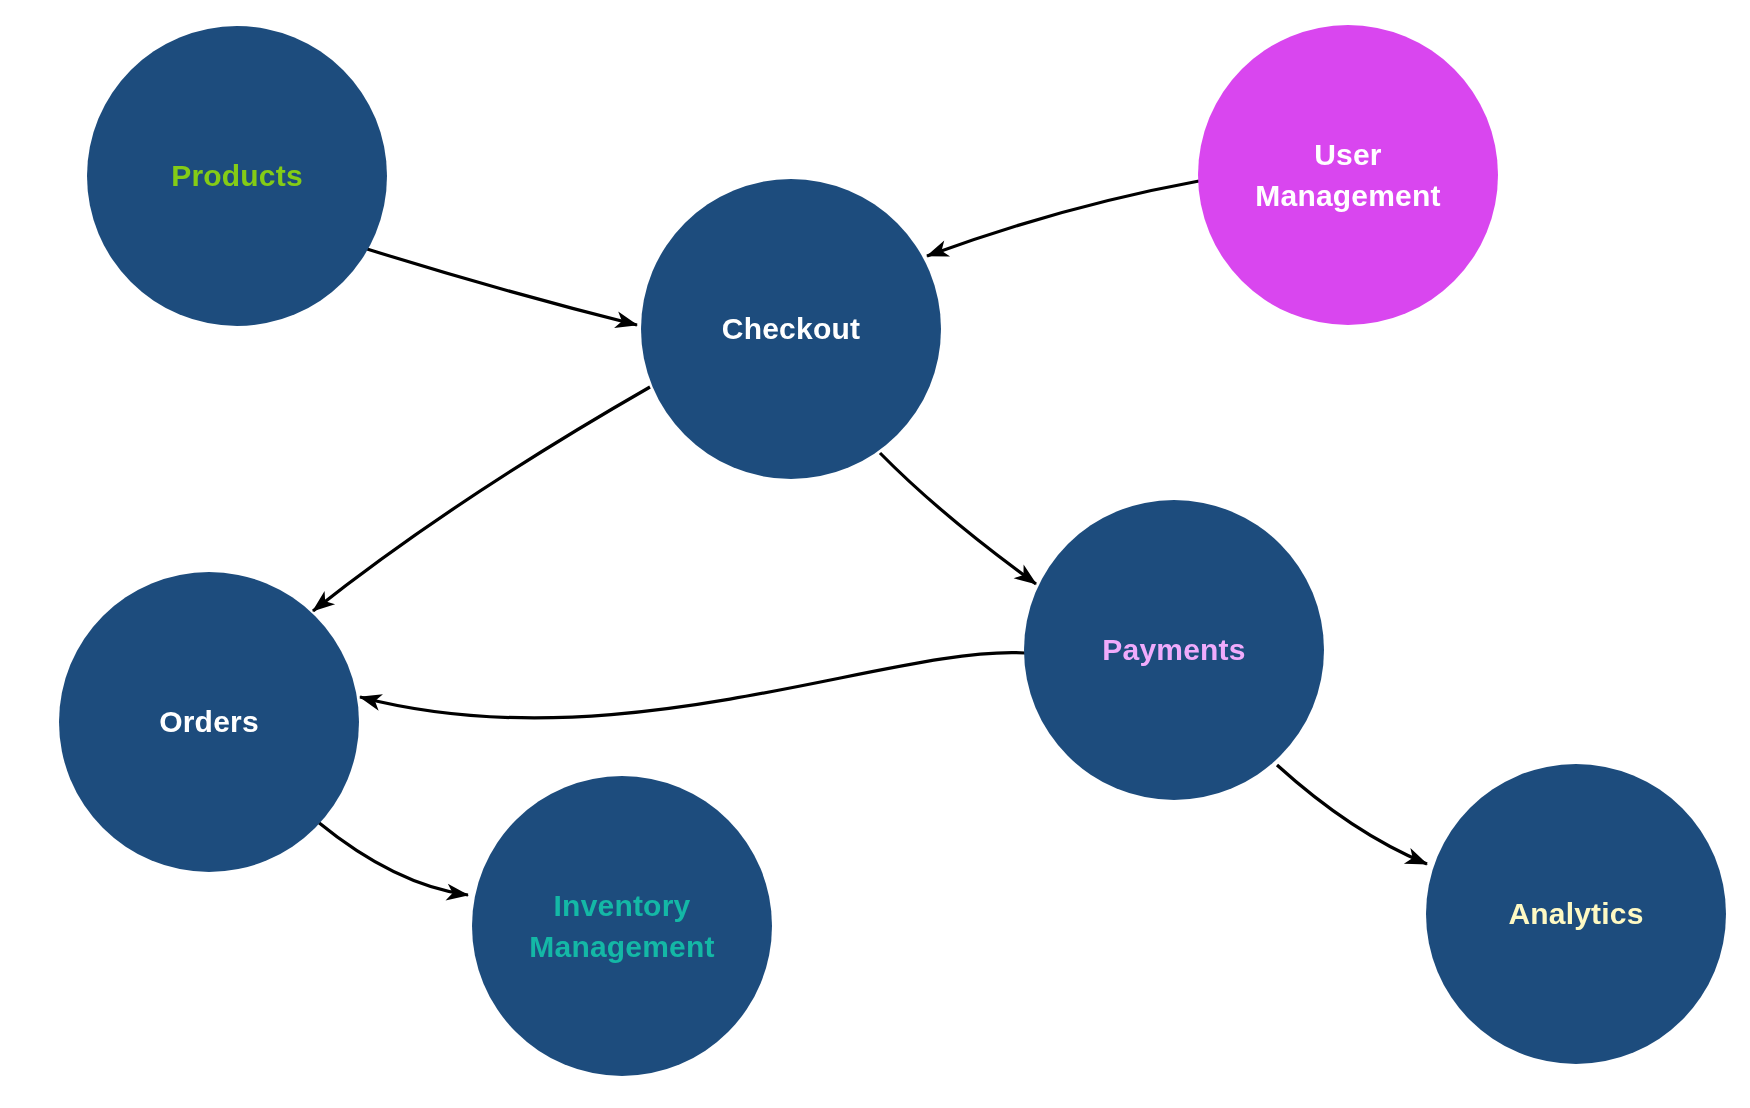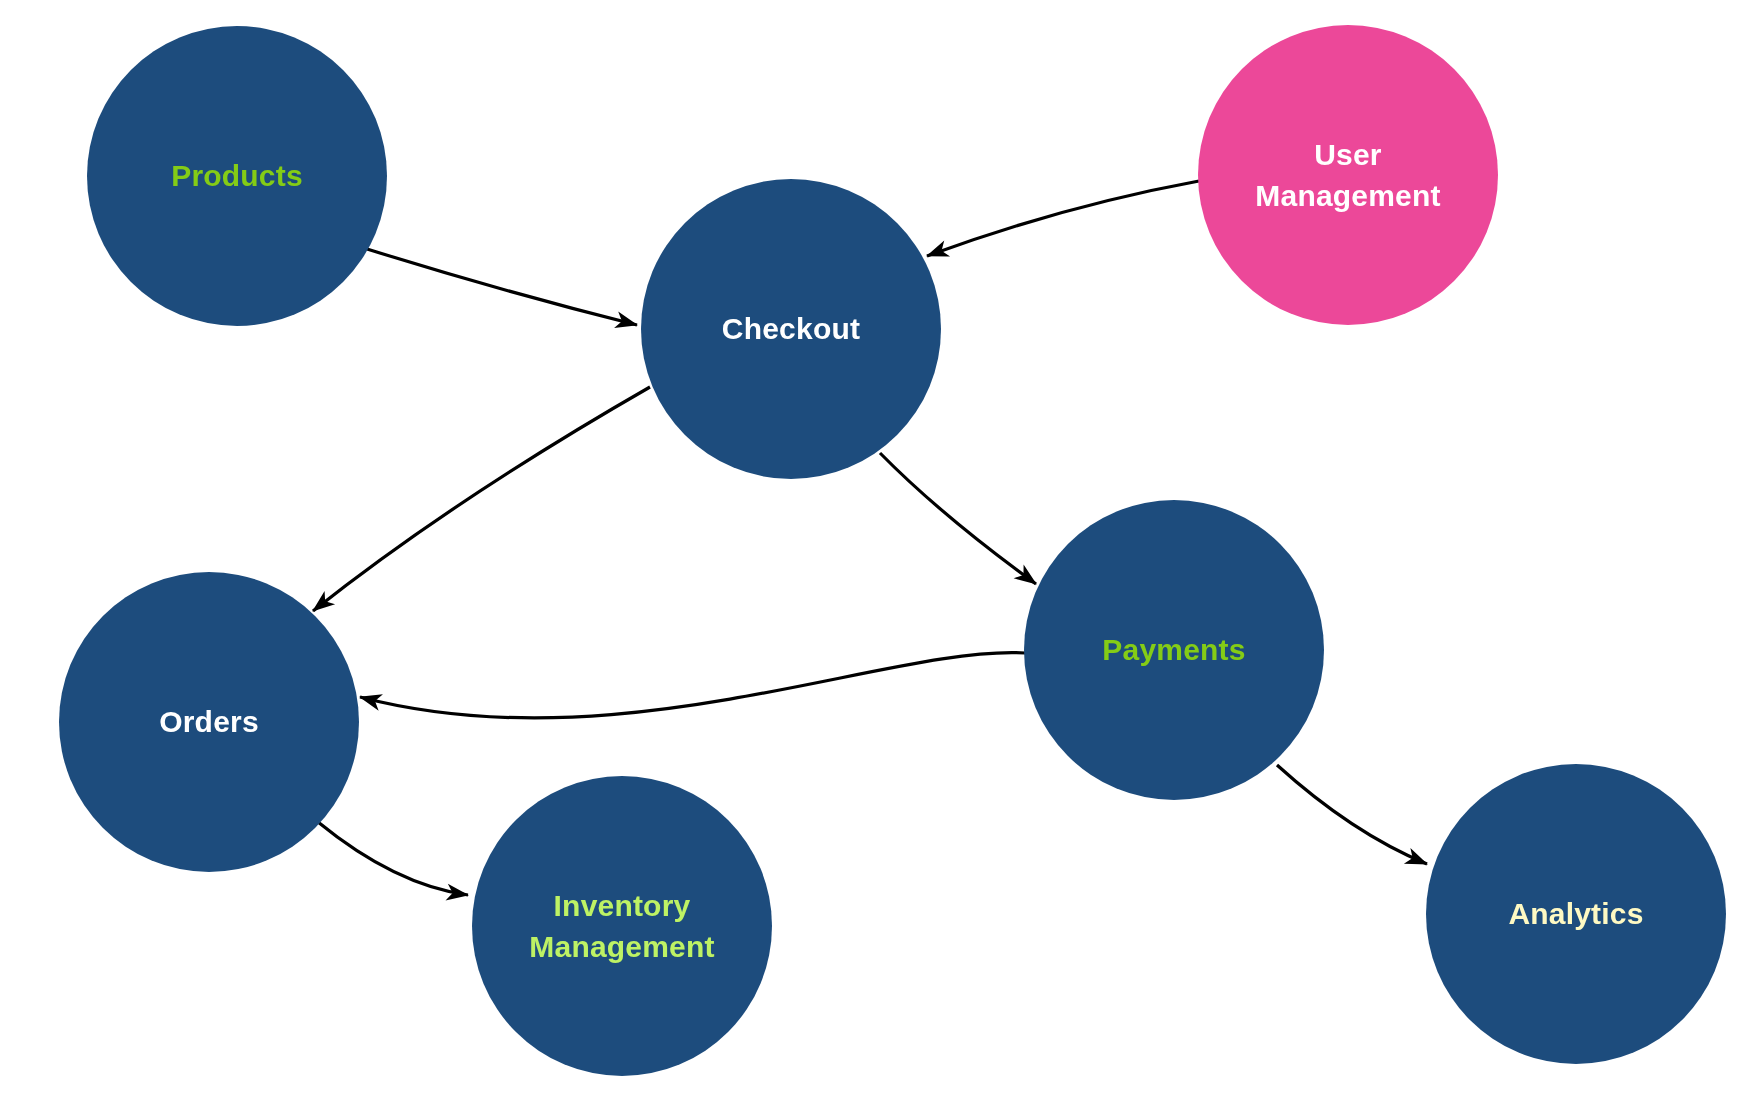--- a/index.html
+++ b/index.html
@@ -64,42 +64,42 @@
         <path d="M 318 822 Q 395 885 468 895" class="edge" stroke="#000000" marker-end="url(#arrowhead)"></path>
         <path d="M 1277 765 Q 1352 833 1427 864" class="edge" stroke="#000000" marker-end="url(#arrowhead)"></path>
       </g>
   </svg>
   <div>
       <div class="node" style="left: 87px; top: 26px; width: 300px; height: 300px; background: rgb(29, 76, 125); color: #84cc16;">
         <div class="node-label">
           <span>Products</span>
         </div>
       </div>
-      <div class="node" style="left: 1198px; top: 25px; width: 300px; height: 300px; background: #ec4899; color: rgb(255, 255, 255);">
+      <div class="node" style="left: 1198px; top: 25px; width: 300px; height: 300px; background: #d946ef; color: rgb(255, 255, 255);">
         <div class="node-label">
           <span>User</span>
           <span>Management</span>
         </div>
       </div>
       <div class="node" style="left: 641px; top: 179px; width: 300px; height: 300px; background: rgb(29, 76, 125); color: rgb(255, 255, 255); text-align: right;">
         <div class="node-label">
           <span>Checkout</span>
         </div>
       </div>
       <div class="node" style="left: 59px; top: 572px; width: 300px; height: 300px; background: rgb(29, 76, 125); color: rgb(255, 255, 255);">
         <div class="node-label">
           <span>Orders</span>
         </div>
       </div>
-      <div class="node" style="left: 1024px; top: 500px; width: 300px; height: 300px; background: rgb(29, 76, 125); color: #84cc16;">
+      <div class="node" style="left: 1024px; top: 500px; width: 300px; height: 300px; background: rgb(29, 76, 125); color: #f0abfc;">
         <div class="node-label">
           <span>Payments</span>
         </div>
       </div>
-      <div class="node" style="left: 472px; top: 776px; width: 300px; height: 300px; background: rgb(29, 76, 125); color: #bef264;">
+      <div class="node" style="left: 472px; top: 776px; width: 300px; height: 300px; background: rgb(29, 76, 125); color: #14b8a6;">
         <div class="node-label">
           <span>Inventory</span>
           <span>Management</span>
         </div>
       </div>
       <div class="node" style="left: 1426px; top: 764px; width: 300px; height: 300px; background: rgb(29, 76, 125); color: #fef9c3;">
         <div class="node-label">
           <span>Analytics</span>
         </div>
       </div>

